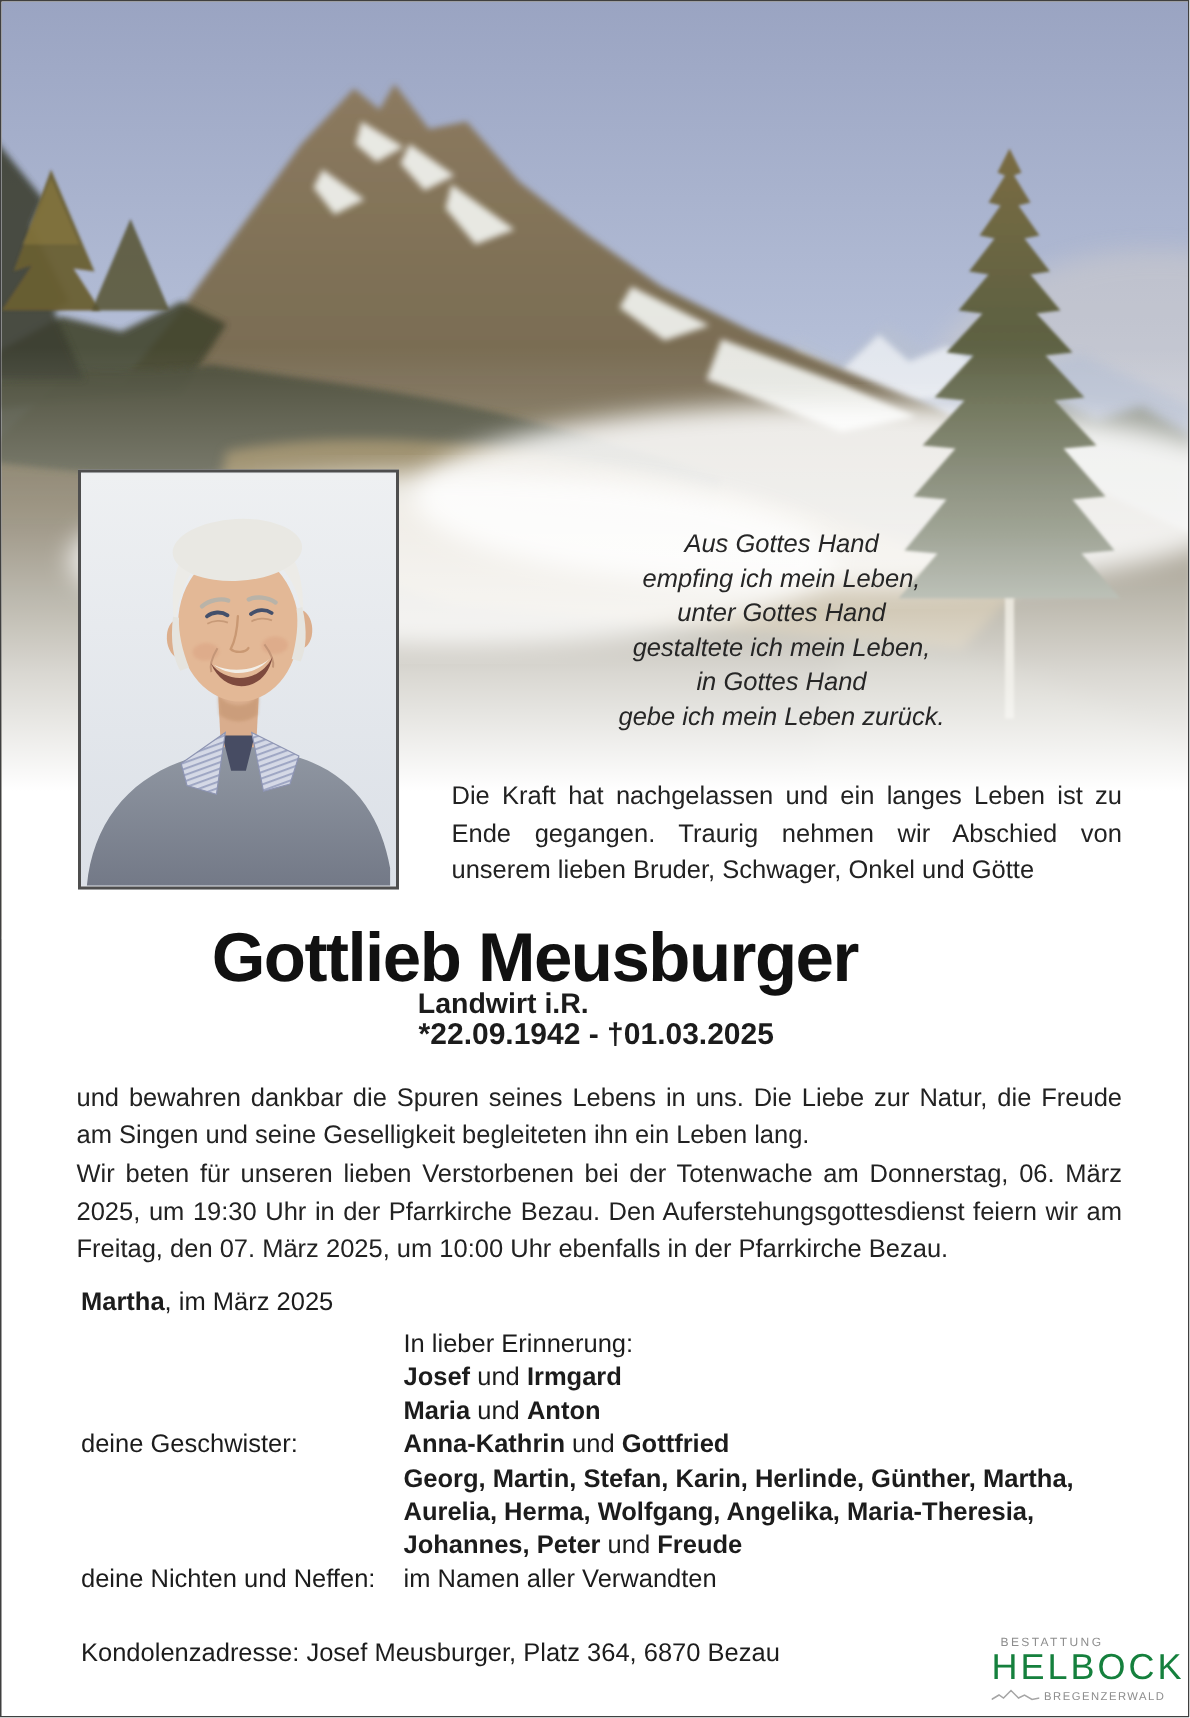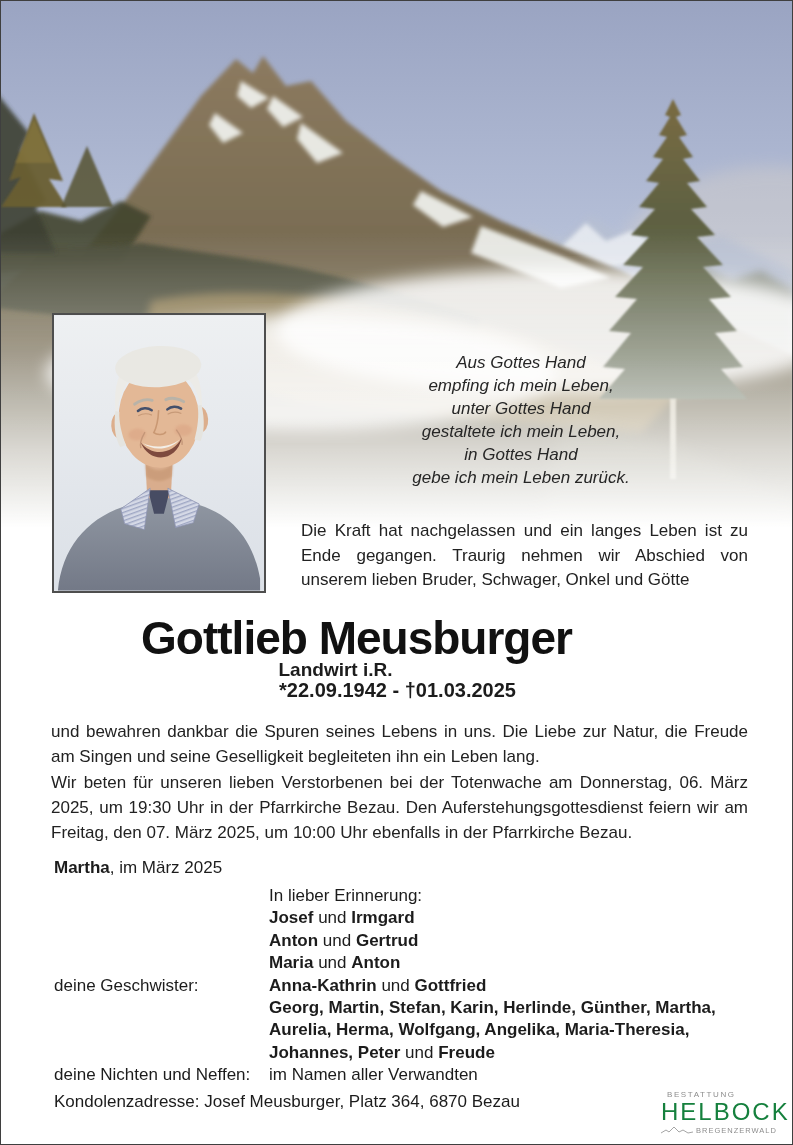--- a/index.html
+++ b/index.html
@@ -246,25 +246,20 @@
     </div>
     <div class="fam-row">
       <div class="fam-label">deine Geschwister:</div>
       <div class="fam-val">
         <div>
           <span class="b">Josef</span>
           <span>und</span>
           <span class="b">Irmgard</span>
         </div>
         <div>
-          <span class="b">Anton</span>
-          <span>und</span>
-          <span class="b">Gertrud</span>
-        </div>
-        <div>
           <span class="b">Maria</span>
           <span>und</span>
           <span class="b">Anton</span>
         </div>
         <div>
           <span class="b">Anna-Kathrin</span>
           <span>und</span>
           <span class="b">Gottfried</span>
         </div>
       </div>

